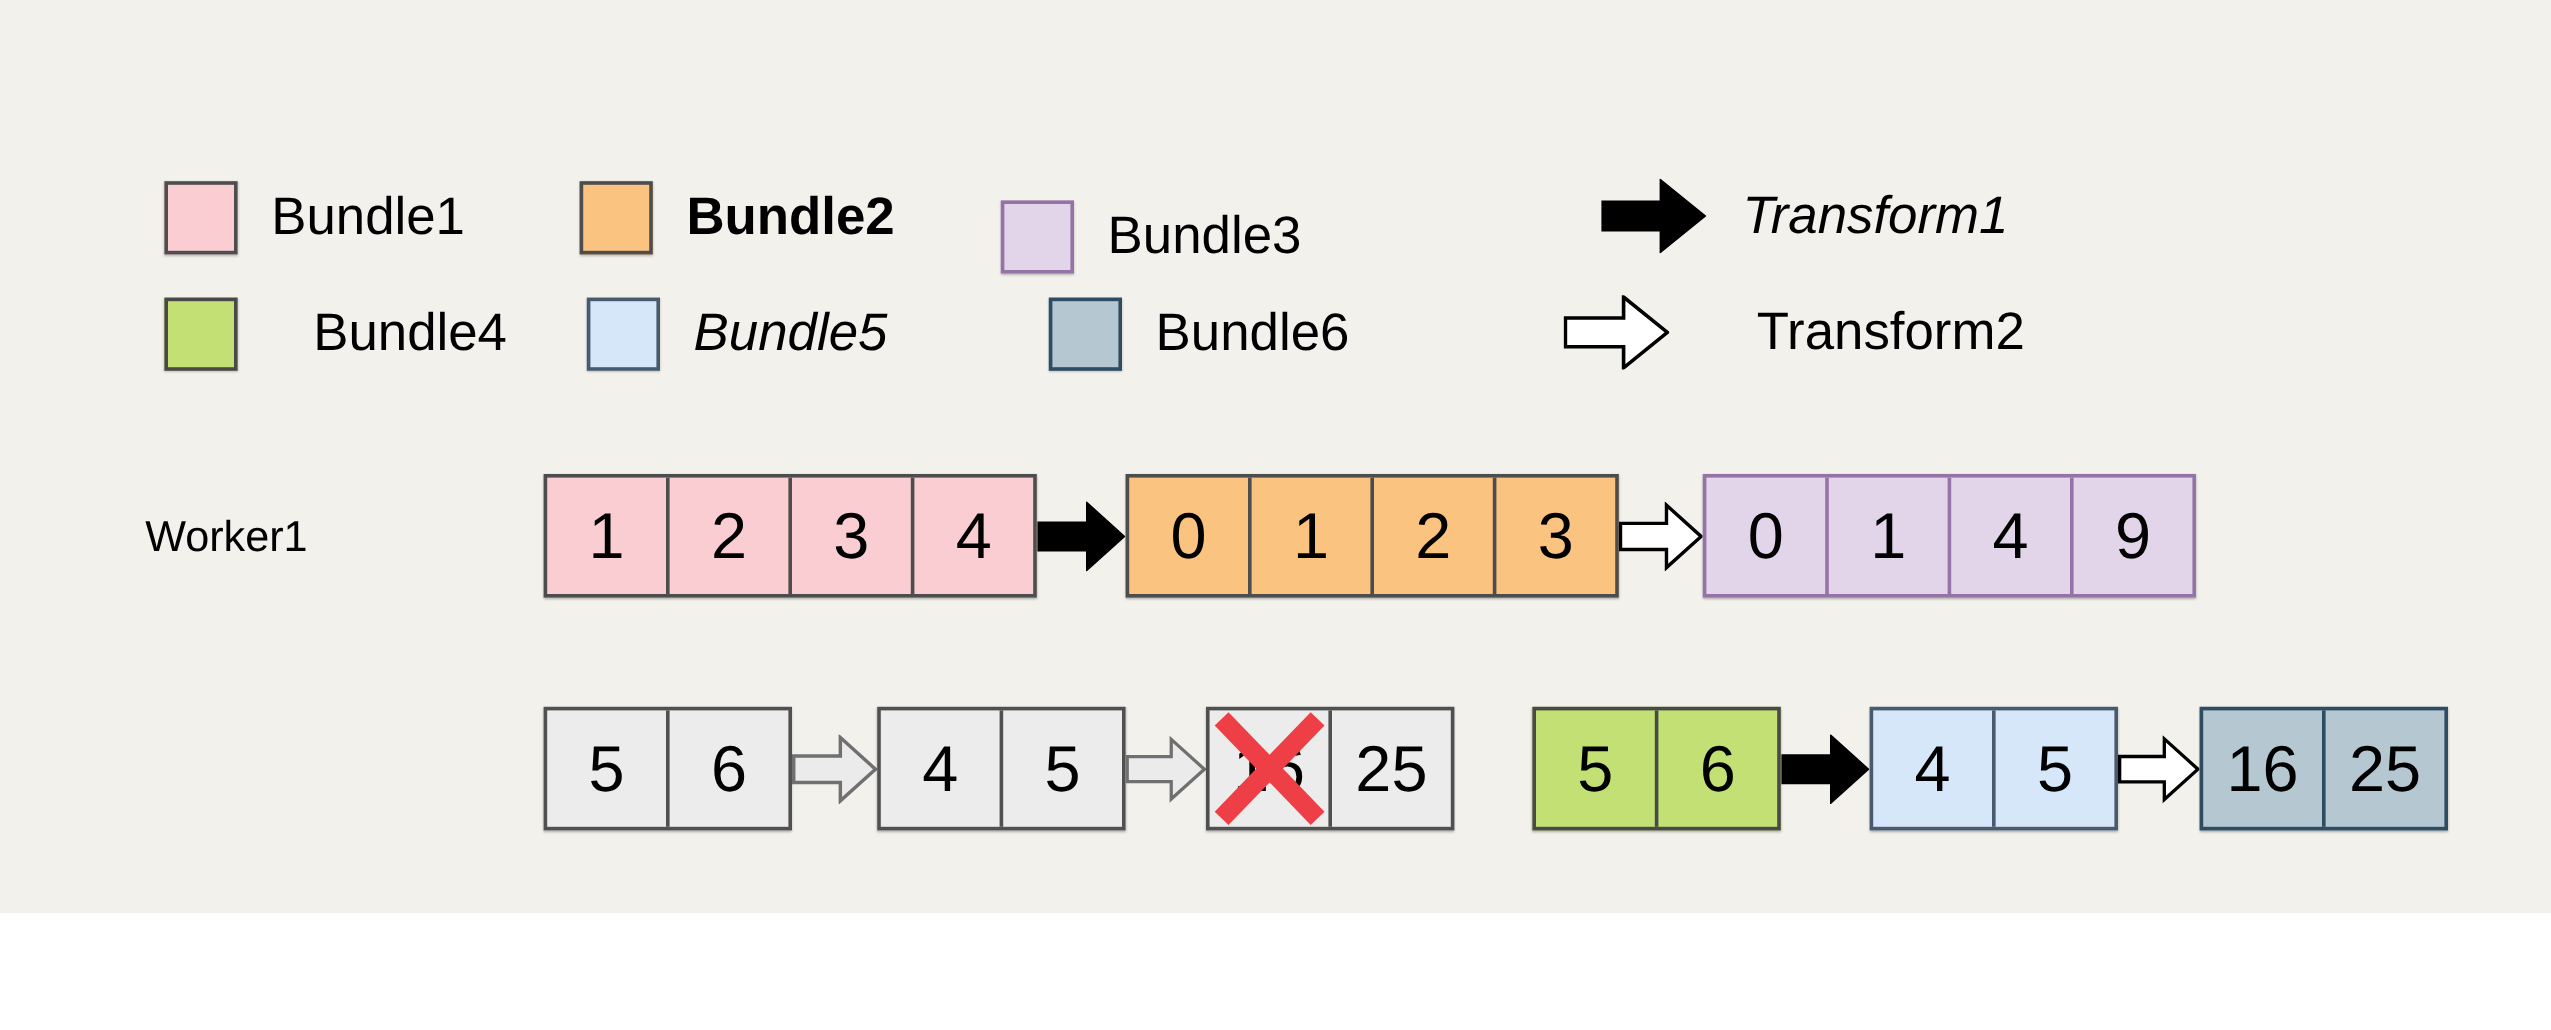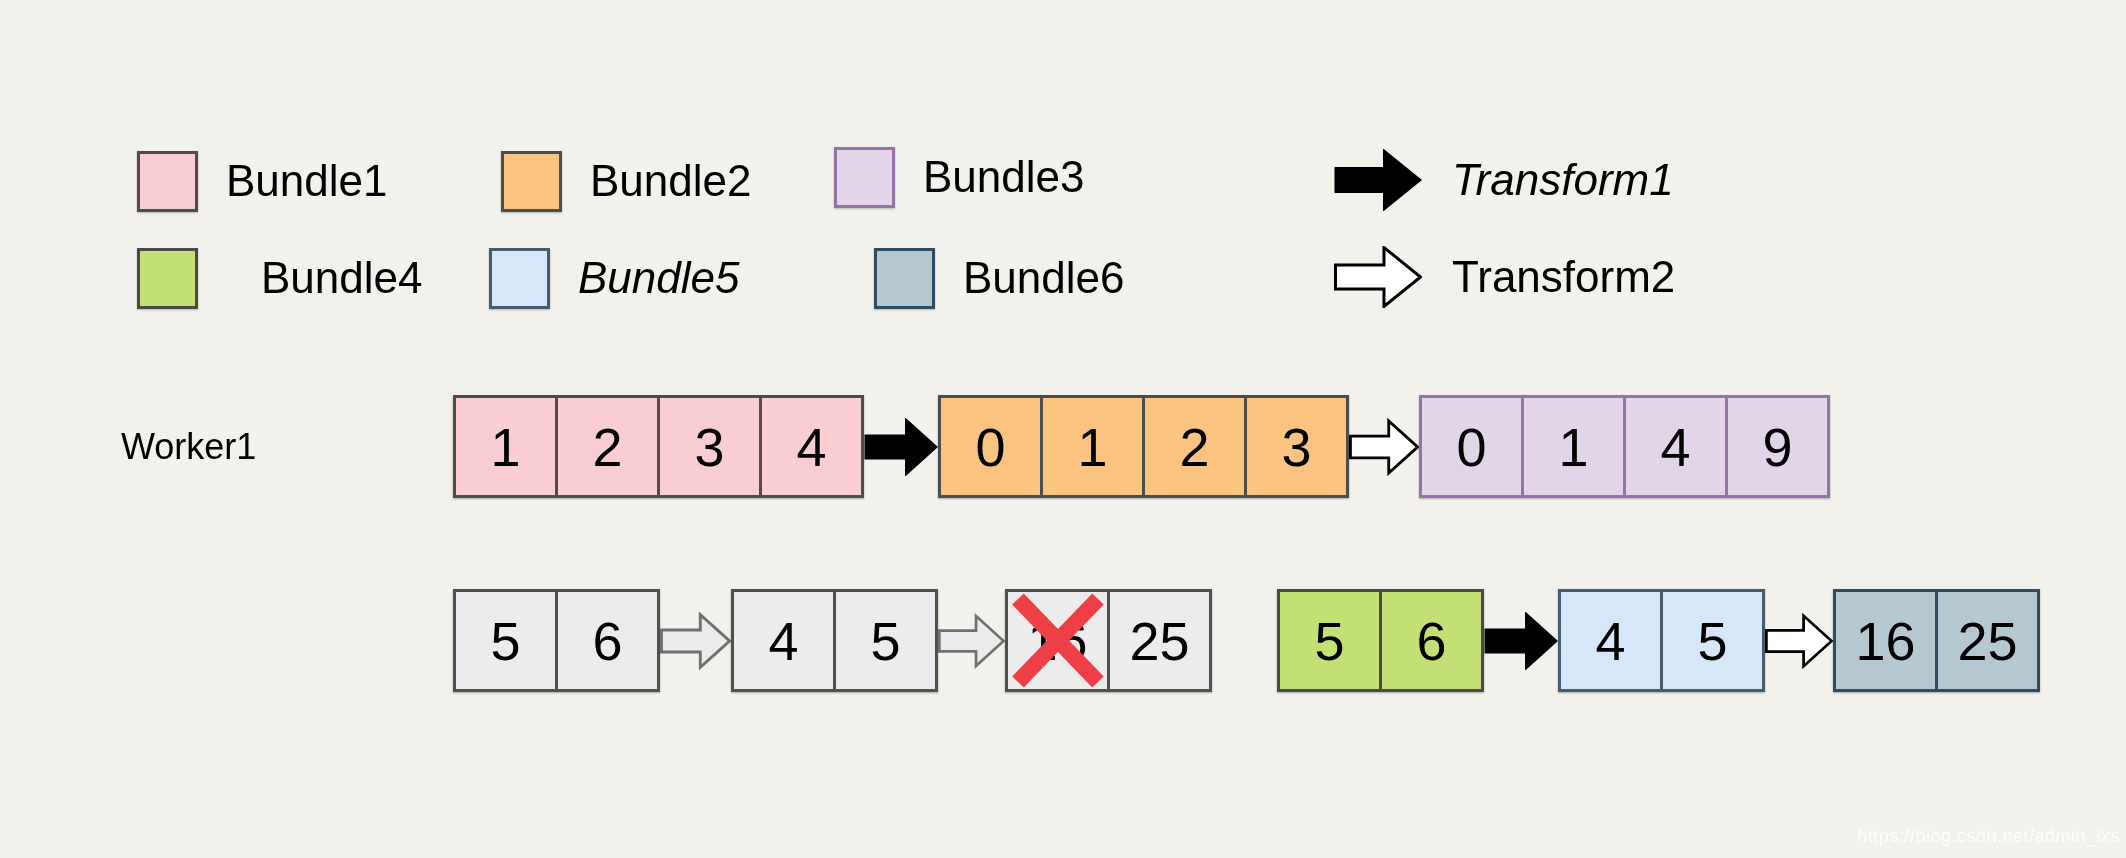--- a/index.html
+++ b/index.html
@@ -1,19 +1,19 @@
 <!DOCTYPE html>
 <html style="--background: #F2F1EC; --text: #000000; --bundle1_fill: #F9CDD2; --bundle1_border: #4D4D4D; --bundle2_fill: #FBC380; --bundle2_border: #4D4D4D; --bundle3_fill: #E2D5E9; --bundle3_border: #9673A6; --bundle4_fill: #C2E073; --bundle4_border: #494949; --bundle5_fill: #D6E7FA; --bundle5_border: #485A6E; --bundle6_fill: #B5C8D2; --bundle6_border: #2F4D62; --plain_fill: #ECECEC; --plain_border: #505050; --arrow_black: #000000; --arrow_white_fill: #FFFFFF; --arrow_white_stroke: #000000; --arrow_gray_fill: #EBEBEB; --arrow_gray_stroke: #707070; --cross_red: #EE3E46; --watermark_color: rgba(255,255,255,0.85);"><head>
 <meta charset="utf-8">
 <style>
   html,body{margin:0;padding:0;}
   body{font-family:"Liberation Sans",sans-serif;}
   .canvas{
     position:relative;
-    width:2126px;height:858px;
+    width:2126px;height:761px;
     background:var(--background);
     overflow:hidden;
     color:var(--text);
   }
 
   
   .legend-item{
     position:absolute;
     display:flex;align-items:center;
     height:62px;
@@ -100,25 +100,25 @@
 </style>
 </head>
 <body>
 
 <div class="canvas">
 
   <div class="legend-item" style="left:137px;top:150px;">
     <div class="swatch sw-b1"></div>
     <span>Bundle1</span>
   </div>
-  <div class="legend-item" style="left:501px;top:150px;">
+  <div class="legend-item" style="left:483px;top:150px;font-weight:bold;">
     <div class="swatch sw-b2"></div>
     <span>Bundle2</span>
   </div>
-  <div class="legend-item" style="left:834px;top:146px;">
+  <div class="legend-item" style="left:834px;top:166px;">
     <div class="swatch sw-b3"></div>
     <span>Bundle3</span>
   </div>
   <div class="legend-item" style="left:137px;top:247px;gap:35px;">
     <div class="swatch sw-b4"></div>
     <span>Bundle4</span>
   </div>
   <div class="legend-item" style="left:489px;top:247px;font-style:italic;">
     <div class="swatch sw-b5"></div>
     <span>Bundle5</span>
@@ -127,21 +127,21 @@
     <div class="swatch sw-b6"></div>
     <span>Bundle6</span>
   </div>
 
   <div class="legend-item" style="left:1334px;top:149px;font-style:italic;">
     <svg class="arrow arrow-filled legend-arrow" width="88" height="62" viewBox="0 0 88 62">
       <polygon points="1.5,19 50,19 50,1.5 86.5,31 50,60.5 50,43 1.5,43"></polygon>
     </svg>
     <span>Transform1</span>
   </div>
-  <div class="legend-item" style="left:1334px;top:246px;">
+  <div class="legend-item" style="left:1303px;top:246px;gap:43px;">
     <svg class="arrow arrow-outline legend-arrow" width="88" height="62" viewBox="0 0 88 62">
       <polygon points="1.5,19 50,19 50,1.5 86.5,31 50,60.5 50,43 1.5,43"></polygon>
     </svg>
     <span>Transform2</span>
   </div>
 
   <div class="worker-label" style="top:395px;">Worker1</div>
   <div class="worker-row row1">
 
     <div class="cells g-b1">

